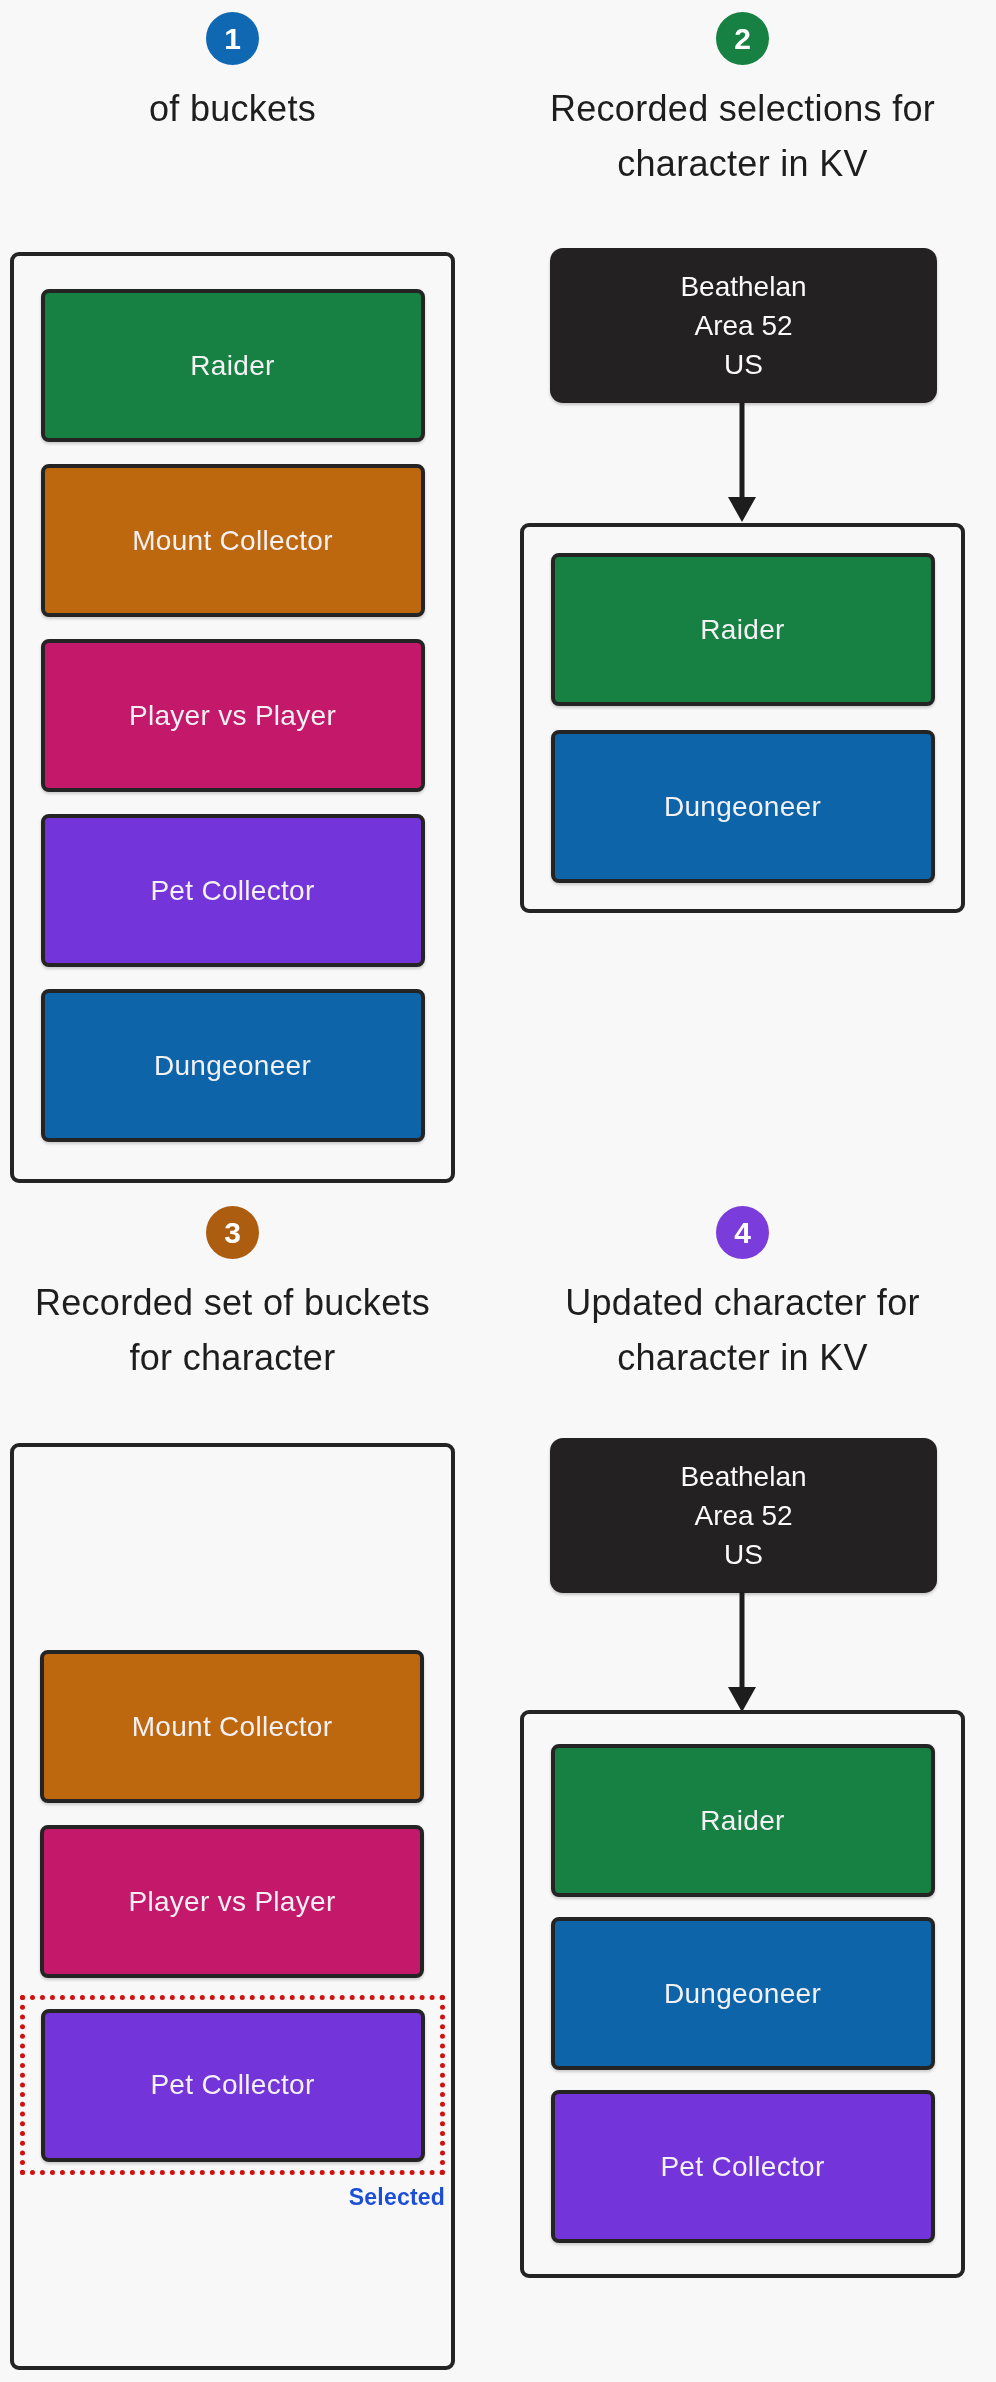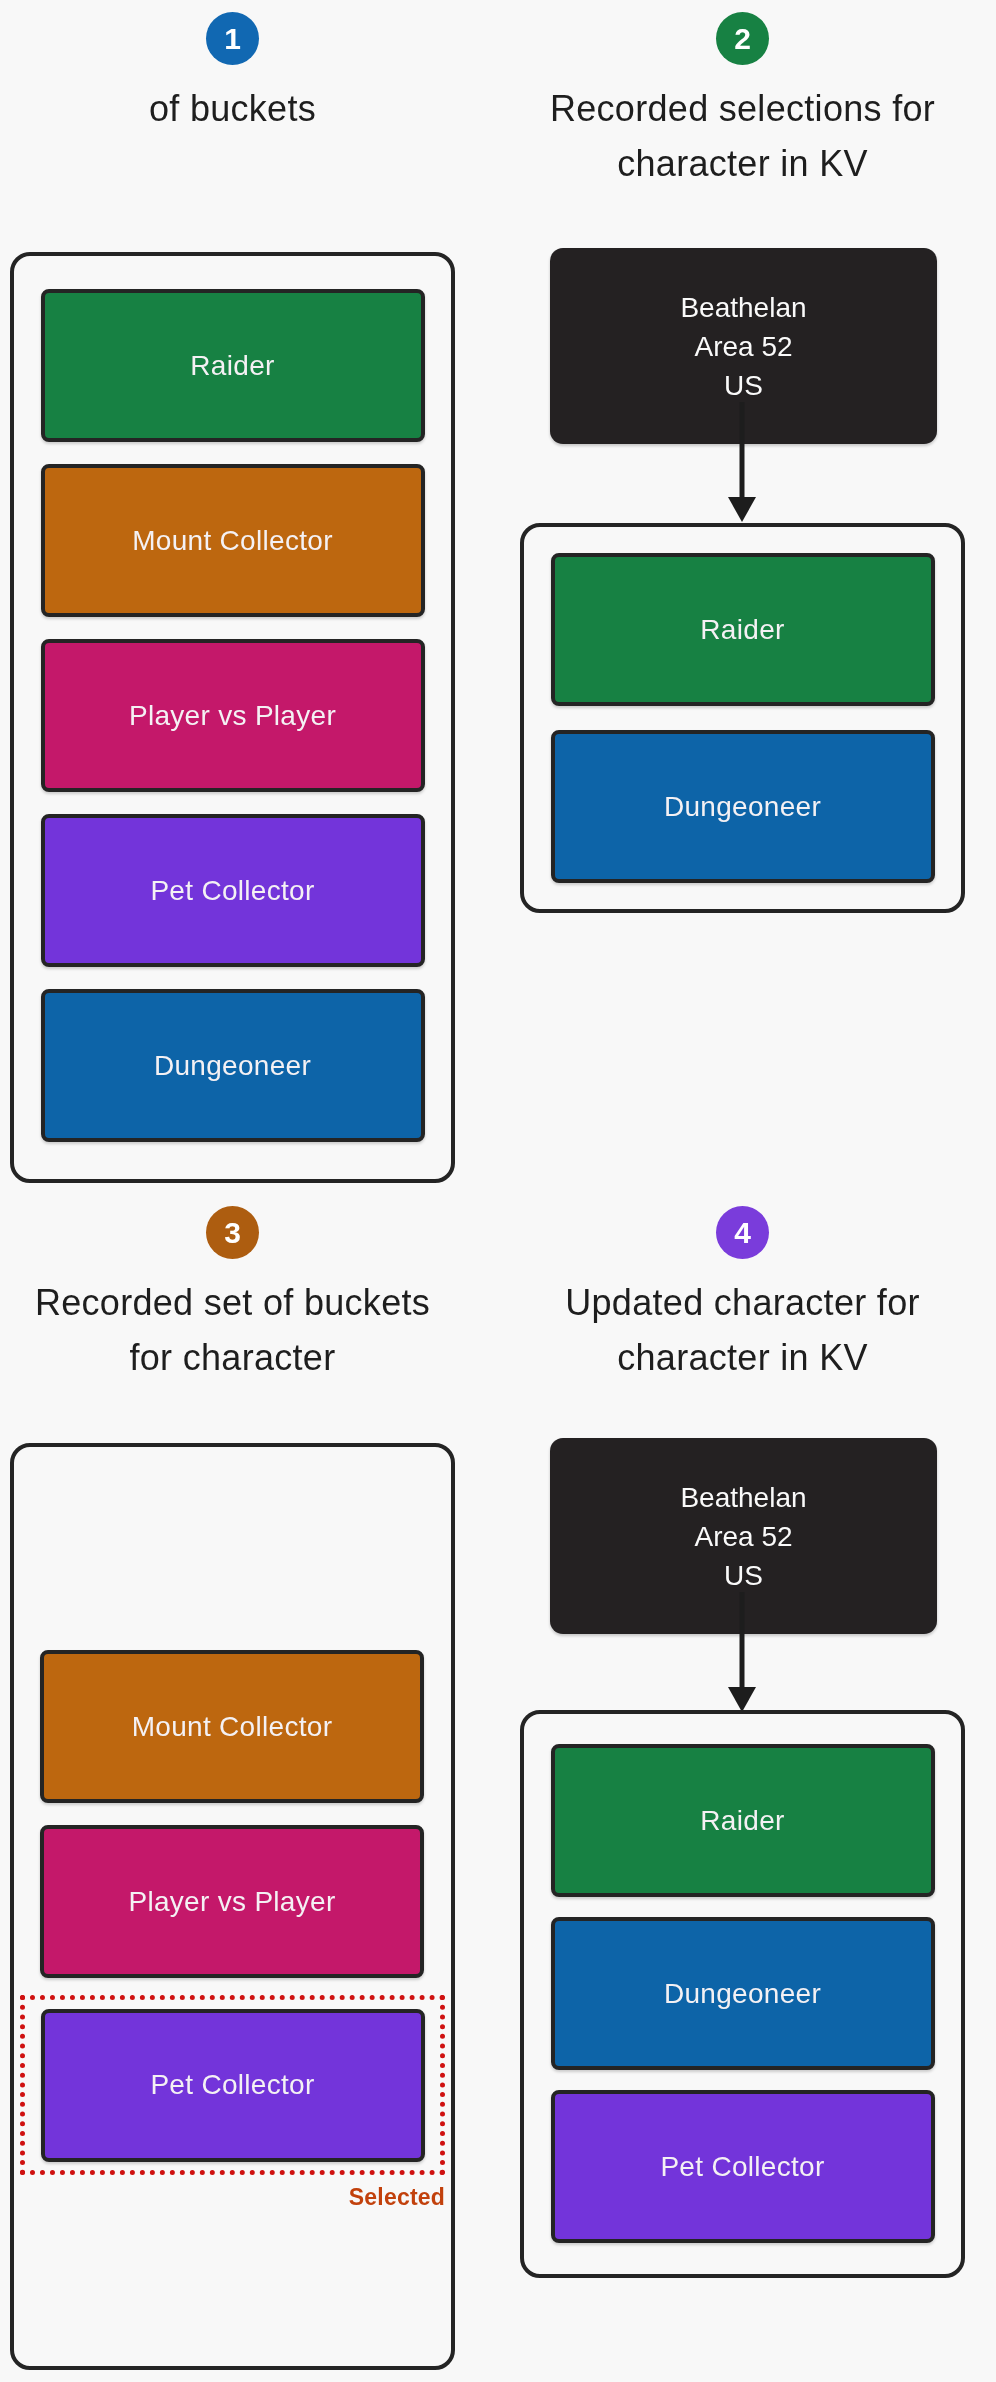--- a/index.html
+++ b/index.html
@@ -8,37 +8,37 @@
     font-family:"Liberation Sans",sans-serif;overflow:hidden;
   }
   .header{position:absolute;width:445px;text-align:center;}
   .badge{
     width:53px;height:53px;border-radius:50%;margin:0 auto 16px auto;
     color:#ffffff;font-size:30px;font-weight:700;
     display:flex;align-items:center;justify-content:center;
   }
   .title{font-size:36px;line-height:55px;color:#1e1e1e;letter-spacing:.3px;white-space:nowrap;}
   .container{
-    position:absolute;width:445px;border:4px solid #242424;border-radius:20px;
+    position:absolute;width:445px;border:4px solid #242424;border-radius:9px;
     box-sizing:border-box;background:#f8f8f8;
   }
   .stack{display:flex;flex-direction:column;align-items:center;}
   .c1{left:10px;top:252px;height:931px;padding:33px 26px;gap:22px;}
   .c2{left:520px;top:523px;height:390px;padding:26px;gap:24px;}
   .c3{left:10px;top:1443px;height:927px;}
   .c4{left:520px;top:1710px;height:568px;padding:30px 26px;gap:20px;}
   .bucket{
     width:384px;height:153px;border:4px solid #242424;border-radius:8px;
     box-sizing:border-box;flex:none;
     display:flex;align-items:center;justify-content:center;
     color:#f4f1f4;font-size:28px;letter-spacing:.3px;
     box-shadow:0 2px 3px rgba(0,0,0,.18);
   }
   .kv-card{
-    position:absolute;width:387px;height:196px;border-radius:13px;
+    position:absolute;width:387px;height:155px;border-radius:13px;
     color:#fafafa;font-size:28px;line-height:39px;text-align:center;
     display:flex;flex-direction:column;align-items:center;justify-content:center;
     box-shadow:0 2px 3px rgba(0,0,0,.2);
   }
   .kv2{left:550px;top:248px;}
   .kv4{left:550px;top:1438px;}
   .arrow{position:absolute;}
   .a2{left:722px;top:402px;}
   .a4{left:722px;top:1592px;}
   .h1{left:10px;top:12px;}
@@ -105,21 +105,21 @@
       <div>for character</div>
     </div>
   </div>
 
   <div class="container c3">
     <div class="bucket mc3" style="background-color: rgb(189, 103, 15);">Mount Collector</div>
     <div class="bucket pvp3" style="background-color: rgb(196, 24, 106);">Player vs Player</div>
     <div class="dotted" style="border-color: rgb(207, 17, 16);">
       <div class="bucket" style="background-color: rgb(115, 52, 218);">Pet Collector</div>
     </div>
-    <div class="selected-label" style="color: #c2410c;">Selected</div>
+    <div class="selected-label" style="color: #1d4ed8;">Selected</div>
   </div>
 
   <div class="header h4">
     <div class="badge" style="background-color: rgb(122, 60, 219);">4</div>
     <div class="title">
       <div>Updated character for</div>
       <div>character in KV</div>
     </div>
   </div>
 

